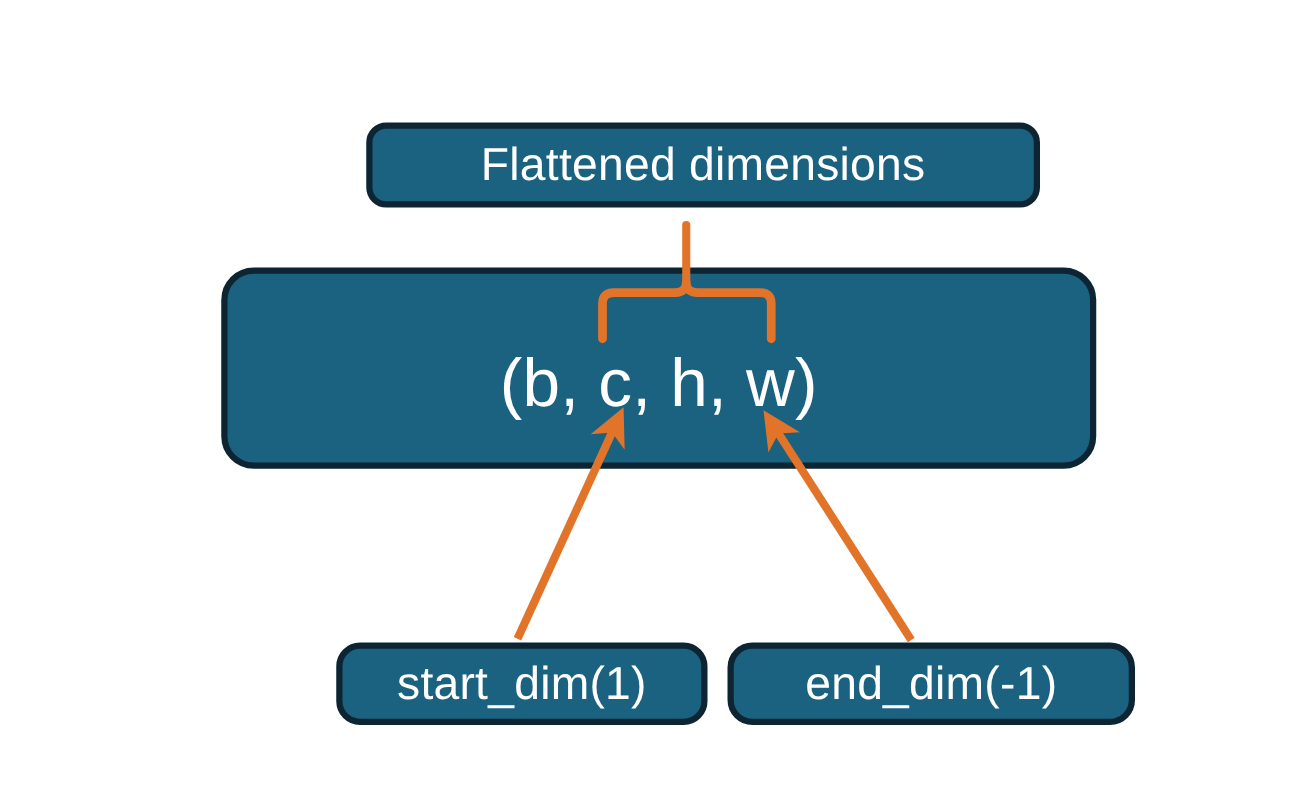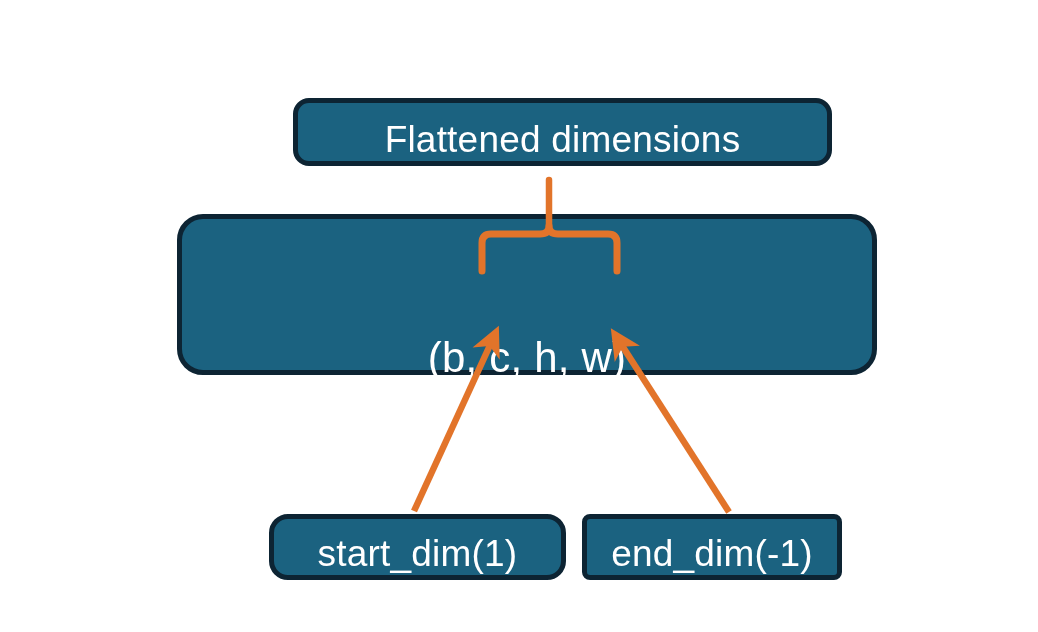--- a/index.html
+++ b/index.html
@@ -17,21 +17,21 @@
     background: #ffffff;
     overflow: hidden;
   }
   .node-box {
     position: absolute;
     box-sizing: border-box;
     background: #1b6280;
     border: 5px solid #0d2433;
     border-radius: 16px;
     display: flex;
-    align-items: flex-end;
+    align-items: center;
     justify-content: center;
     color: #ffffff;
     font-family: "Liberation Sans", sans-serif;
     font-weight: 400;
     letter-spacing: 0.2px;
     white-space: nowrap;
     z-index: 1;
   }
   #box-flattened {
     left: 293px;
@@ -40,40 +40,40 @@
     height: 68px;
     border-radius: 16px;
     font-size: 37px;
   }
   #box-shape {
     left: 177px;
     top: 214px;
     width: 700px;
     height: 161px;
     border-radius: 26px;
-    font-size: 42px;
+    font-size: 54px;
   }
   #box-shape .shape-text {
     position: relative;
     top: 12px;
   }
   #box-start-dim {
     left: 269px;
     top: 514px;
     width: 297px;
     height: 66px;
     border-radius: 19px;
     font-size: 37px;
   }
   #box-end-dim {
     left: 582px;
     top: 514px;
-    width: 260px;
+    width: 326px;
     height: 66px;
-    border-radius: 8px;
+    border-radius: 20px;
     font-size: 37px;
   }
   #overlay-connectors {
     position: absolute;
     left: 0;
     top: 0;
     width: 1038px;
     height: 632px;
     z-index: 3;
     pointer-events: none;

